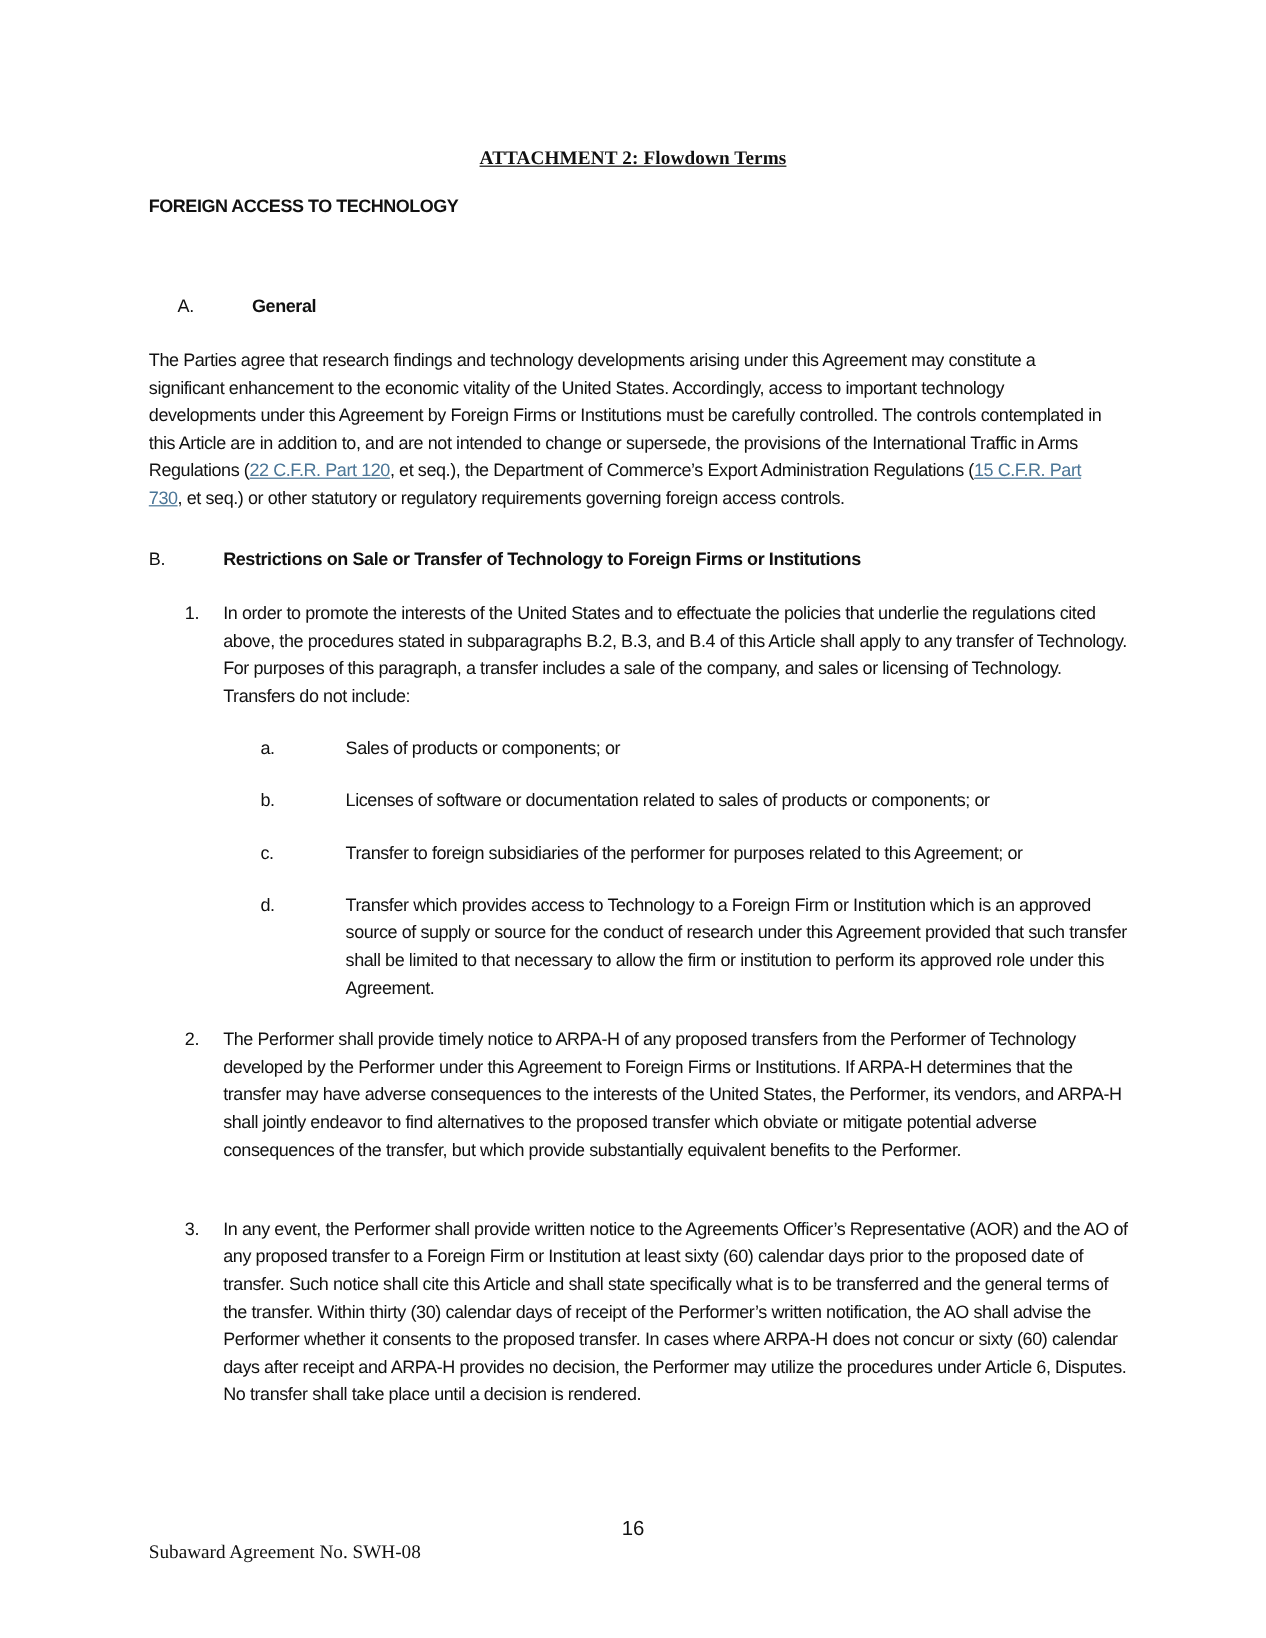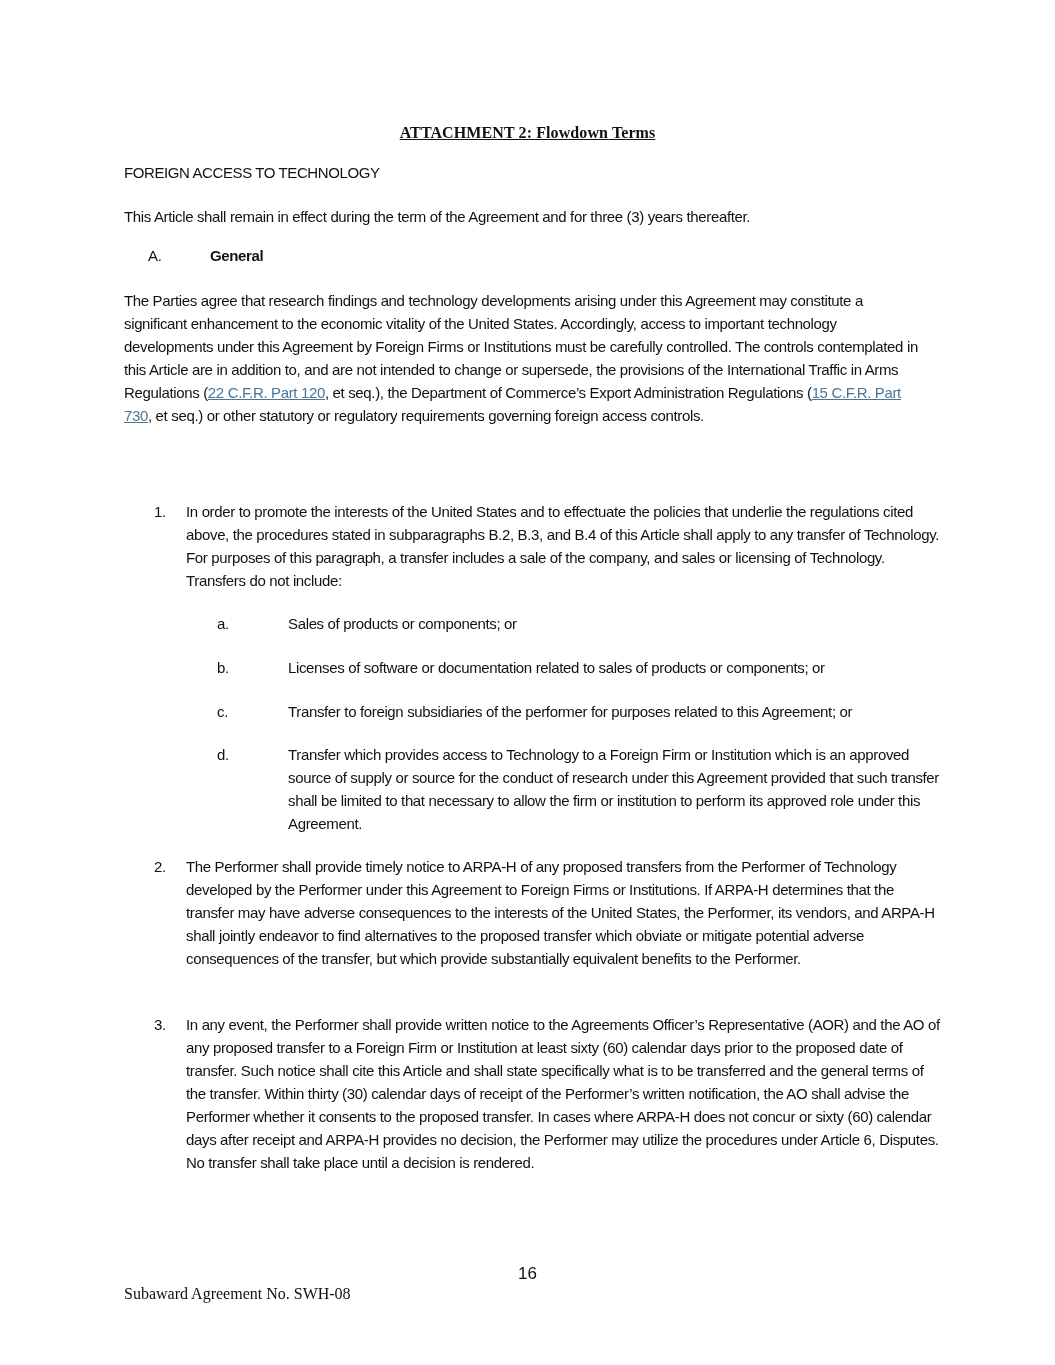--- a/index.html
+++ b/index.html
@@ -36,21 +36,21 @@
     }
     .body-text {
       font-size: 15px;
       line-height: 23px;
       letter-spacing: -0.35px;
     }
     .section-heading {
       position: absolute;
       left: 124px;
       top: 164px;
-      font-weight: normal;
+      font-weight: bold;
       font-size: 15px;
       letter-spacing: -0.4px;
       text-align: center;
     }
     .para {
       position: absolute;
       left: 124px;
       width: 820px;
     }
     .lettered-heading {
@@ -115,30 +115,32 @@
   </style>
 </head>
 <body>
 
 <div class="page">
 
   <div class="attachment-title">ATTACHMENT 2: Flowdown Terms</div>
 
   <div class="section-heading">FOREIGN ACCESS TO TECHNOLOGY</div>
 
-  <div class="para body-text" style="top: 205px;">This Article shall remain in effect during the term of the Agreement and for three (3) years thereafter.</div>
 
   <div class="lettered-heading" style="top: 247px; margin-left: 24px;">
     <span class="marker">A.</span><span class="title">General</span>
   </div>
 
   <div class="para body-text" style="top: 289px; width: 800px;">
     <span>The Parties agree that research findings and technology developments arising under this Agreement may constitute a significant enhancement to the economic vitality of the United States. Accordingly, access to important technology developments under this Agreement by Foreign Firms or Institutions must be carefully controlled. The controls contemplated in this Article are in addition to, and are not intended to change or supersede, the provisions of the International Traffic in Arms Regulations (</span><a class="cfr-link" href="#" style="color: rgb(74, 117, 150);">22 C.F.R. Part 120</a><span>, et seq.), the Department of Commerce’s Export Administration Regulations (</span><a class="cfr-link" href="#" style="color: rgb(74, 117, 150);">15 C.F.R. Part 730</a><span>, et seq.) or other statutory or regulatory requirements governing foreign access controls.</span>
   </div>
 
+  <div class="lettered-heading" style="top: 458px;">
+    <span class="marker">B.</span><span class="title">Restrictions on Sale or Transfer of Technology to Foreign Firms or Institutions</span>
+  </div>
 
   <div class="num-item body-text" style="top: 500px;">
     <span class="marker">1.</span>
     <span class="text">In order to promote the interests of the United States and to effectuate the policies that underlie the regulations cited above, the procedures stated in subparagraphs B.2, B.3, and B.4 of this Article shall apply to any transfer of Technology. For purposes of this paragraph, a transfer includes a sale of the company, and sales or licensing of Technology. Transfers do not include:</span>
   </div>
 
   <div class="alpha-item body-text" style="top: 612px;">
     <span class="marker">a.</span>
     <span class="text">Sales of products or components; or</span>
   </div>

